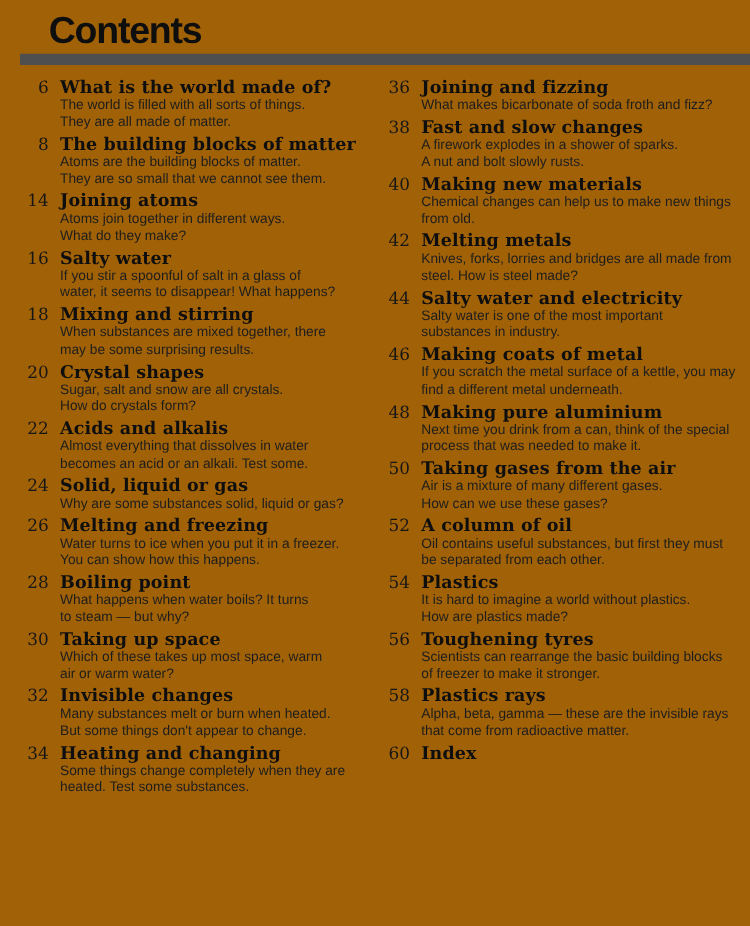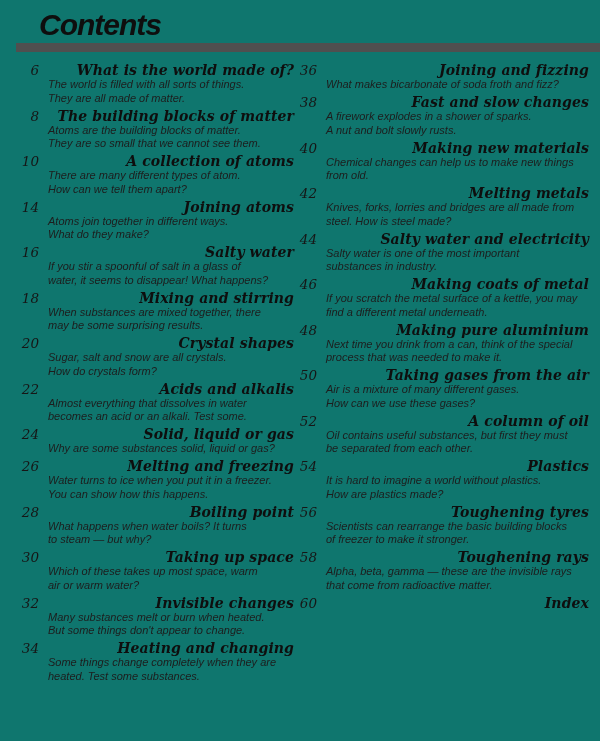--- a/index.html
+++ b/index.html
@@ -47,21 +47,21 @@
   .col {
     display: flex;
     flex-direction: column;
     gap: 3.5px;
   }
   .col-left {
     margin-left: 16px;
     width: 278px;
   }
   .col-right {
-    margin-left: 0;
+    margin-left: 11px;
     width: 295px;
   }
   .entry {
     display: flex;
     align-items: flex-start;
   }
   .num {
     flex: 0 0 23px;
     text-align: right;
     font-family: "DejaVu Serif", "Liberation Serif", serif;
@@ -75,37 +75,36 @@
     min-width: 0;
   }
   .entry-title {
     font-family: "DejaVu Serif", "Liberation Serif", serif;
     font-weight: 700;
     font-size: 14px;
     line-height: 15px;
     letter-spacing: 0.1px;
     color: #0e0e0e;
     white-space: nowrap;
-    text-align: right;
   }
   .entry-desc {
     font-family: "Liberation Sans", sans-serif;
     font-size: 11px;
     line-height: 13.5px;
     white-space: pre;
     color: #1d1d1d;
   }
   .entry-desc:empty {
     display: none;
   }
 </style>
 </head>
 <body>
 
-<div class="page" style="background: #0f766e; color: rgb(22, 22, 22); font-style: italic;">
+<div class="page" style="background: #a16207; color: rgb(22, 22, 22);">
   <h1 class="title">Contents</h1>
   <div class="rule" style="background: rgb(79, 79, 79);"></div>
   <div class="columns">
     <div class="col col-left" id="col-left">
   <div class="entry">
     <div class="num">6</div>
     <div class="entry-body">
       <div class="entry-title">What is the world made of?</div>
       <div class="entry-desc">The world is filled with all sorts of things.
 They are all made of matter.</div>
@@ -114,28 +113,20 @@
 
   <div class="entry">
     <div class="num">8</div>
     <div class="entry-body">
       <div class="entry-title">The building blocks of matter</div>
       <div class="entry-desc">Atoms are the building blocks of matter.
 They are so small that we cannot see them.</div>
     </div>
   </div>
 
-  <div class="entry">
-    <div class="num">10</div>
-    <div class="entry-body">
-      <div class="entry-title">A collection of atoms</div>
-      <div class="entry-desc">There are many different types of atom.
-How can we tell them apart?</div>
-    </div>
-  </div>
 
 
   <div class="entry">
     <div class="num">14</div>
     <div class="entry-body">
       <div class="entry-title">Joining atoms</div>
       <div class="entry-desc">Atoms join together in different ways.
 What do they make?</div>
     </div>
   </div>
@@ -324,21 +315,21 @@
     <div class="entry-body">
       <div class="entry-title">Toughening tyres</div>
       <div class="entry-desc">Scientists can rearrange the basic building blocks
 of freezer to make it stronger.</div>
     </div>
   </div>
 
   <div class="entry">
     <div class="num">58</div>
     <div class="entry-body">
-      <div class="entry-title">Toughening rays</div>
+      <div class="entry-title">Plastics rays</div>
       <div class="entry-desc">Alpha, beta, gamma — these are the invisible rays
 that come from radioactive matter.</div>
     </div>
   </div>
 
   <div class="entry">
     <div class="num">60</div>
     <div class="entry-body">
       <div class="entry-title">Index</div>
 

